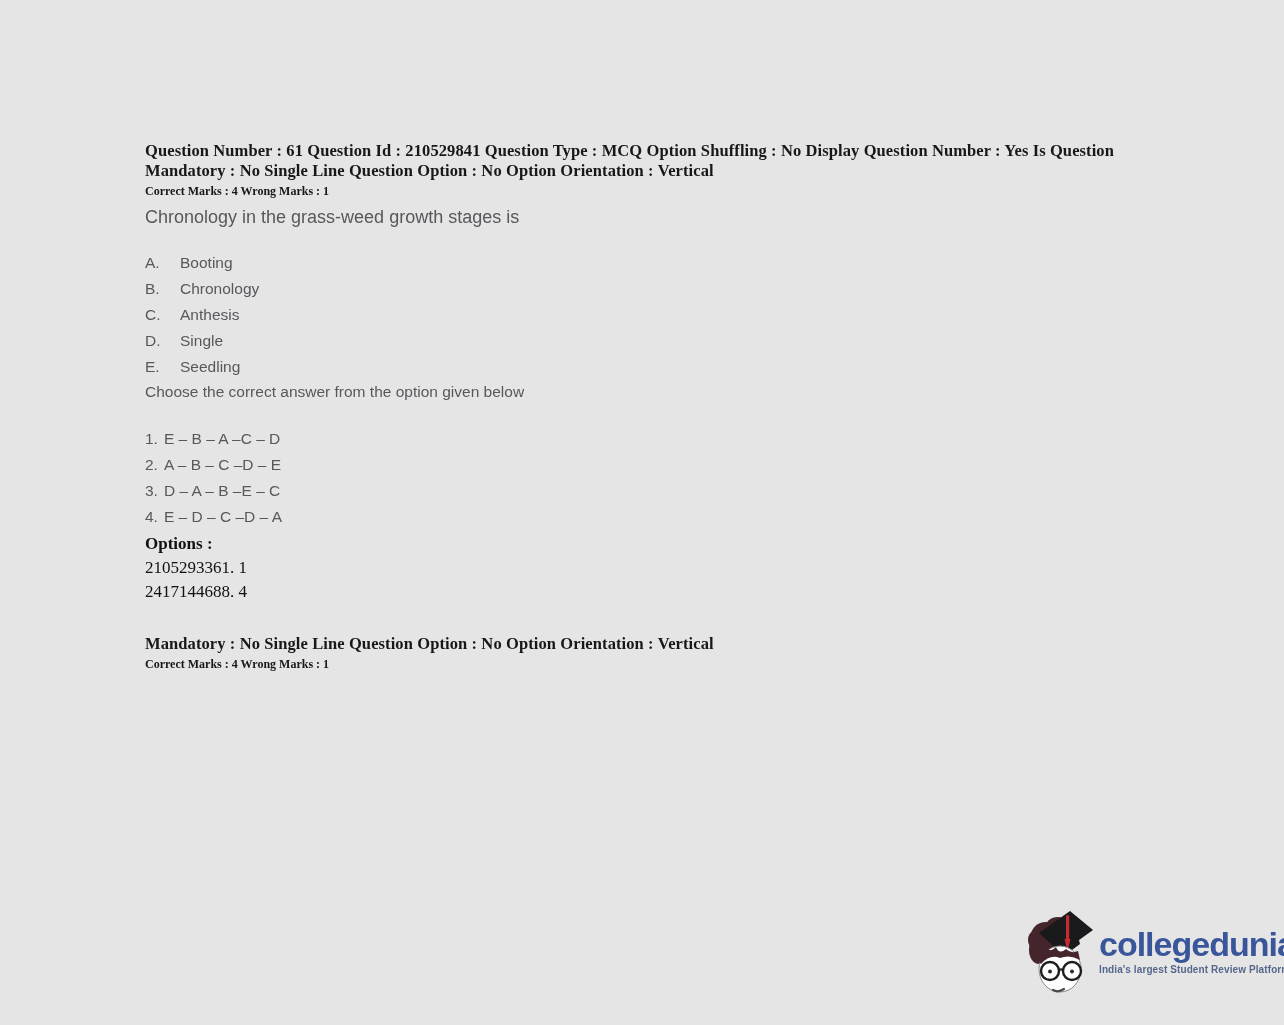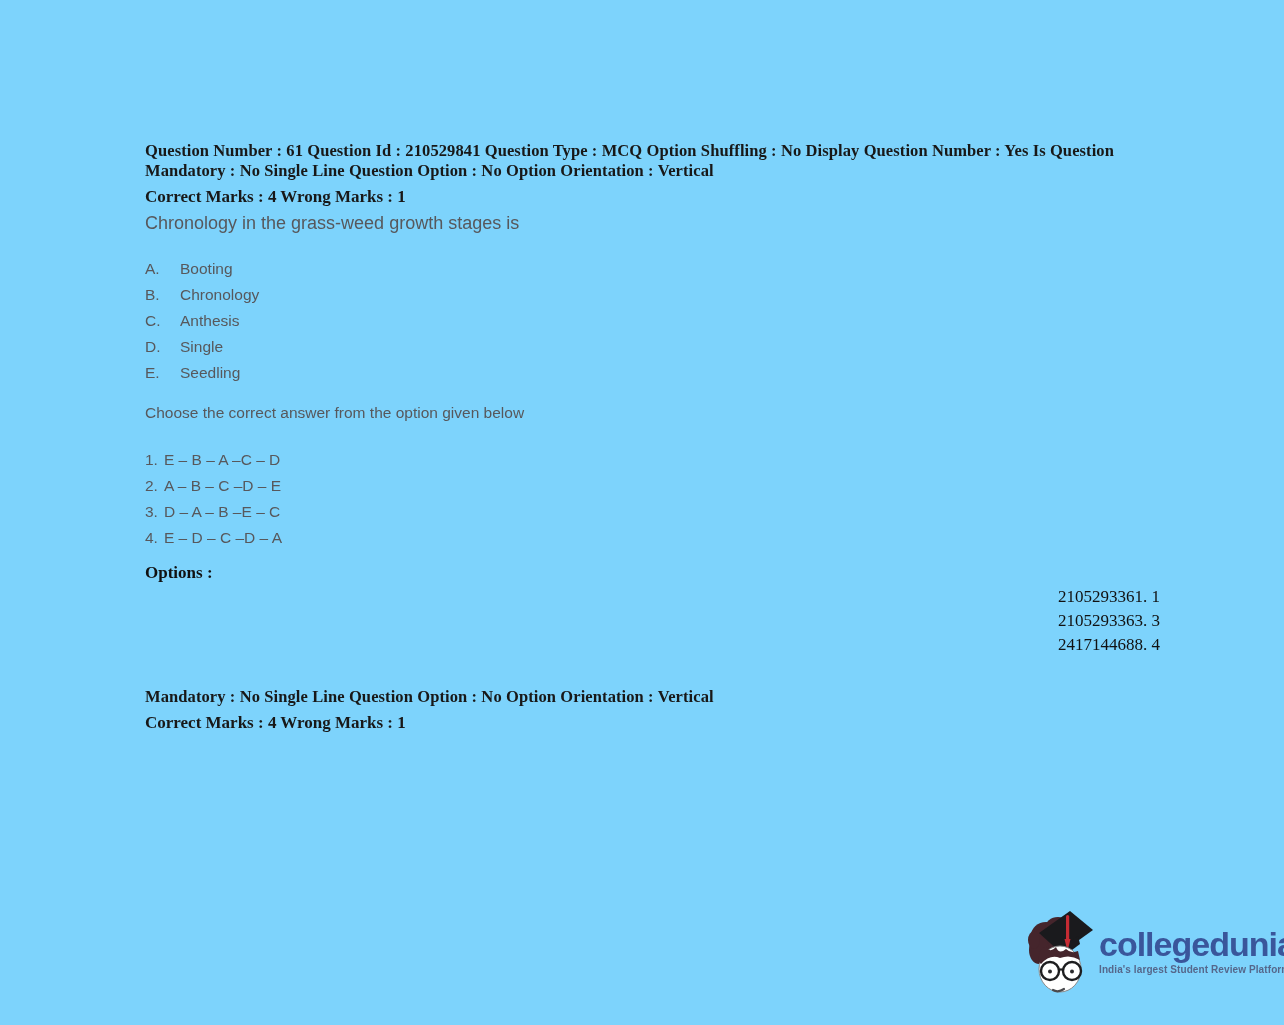--- a/index.html
+++ b/index.html
@@ -1,42 +1,41 @@
 <!DOCTYPE html>
 <html><head>
 <meta charset="utf-8">
 <style>
   html,body{margin:0;padding:0;background:#ffffff;}
   .page{
     position:relative;
     width:1284px;height:1025px;
-    background:#7dd3fc;
+    background:#e5e5e5;
     overflow:hidden;
     font-family:"Liberation Serif", serif;
   }
   .content{
     position:absolute;
     left:145px;top:141px;width:1015px;
   }
   .q-header{
     font-family:"Liberation Serif", serif;
     font-weight:700;
     font-size:16.5px;
     line-height:20px;
     color:#181818;
     white-space:nowrap;
     letter-spacing:0.1px;
   }
   .marks-line{
     font-family:"Liberation Serif", serif;
     font-weight:700;
-    font-size:17px;
+    font-size:12px;
     line-height:20px;
     color:#181818;
-    margin-top:6px;
   }
   .question-text{
     font-family:"Liberation Sans", sans-serif;
     font-size:18px;
     line-height:19px;
     color:#57585c;
     margin-top:7px;
   }
   .choices{margin-top:23px;}
   .choice-row{
@@ -46,46 +45,45 @@
     font-family:"Liberation Sans", sans-serif;
     font-size:15.5px;
     color:#57585c;
   }
   .choice-label{width:35px;}
   .instruction{
     font-family:"Liberation Sans", sans-serif;
     font-size:15.5px;
     line-height:19px;
     color:#57585c;
-    margin-top:17px;
+    margin-top:2px;
   }
   .answers{margin-top:25px;}
   .answer-row{
     display:flex;
     height:26px;
     align-items:center;
     font-family:"Liberation Sans", sans-serif;
     font-size:15.5px;
     color:#57585c;
   }
   .answer-num{margin-right:6px;}
   .options-heading{
     font-family:"Liberation Serif", serif;
     font-weight:700;
     font-size:17px;
     line-height:20px;
     color:#111111;
-    margin-top:12px;
+    margin-top:4px;
   }
   .id-row{
     font-family:"Liberation Serif", serif;
     font-size:17px;
     line-height:24px;
     color:#111111;
-    text-align:right;
   }
   .id-rows{margin-top:2px;}
   .q62-block{margin-top:30px;}
   
   .logo{
     position:absolute;
     left:1026px;top:906px;
     display:flex;
     align-items:flex-start;
   }
@@ -169,24 +167,20 @@
       </div>
 
       <div class="options-heading">Options :</div>
 
       <div class="id-rows">
         <div class="id-row">
           <span>2105293361.</span>
           <span>1</span>
         </div>
         <div class="id-row">
-          <span>2105293363.</span>
-          <span>3</span>
-        </div>
-        <div class="id-row">
           <span>2417144688.</span>
           <span>4</span>
         </div>
       </div>
     </div>
 
     <div class="q62-block">
       <div class="q-header">Mandatory : No Single Line Question Option : No Option Orientation : Vertical</div>
       <div class="marks-line">Correct Marks : 4 Wrong Marks : 1</div>
     </div>

